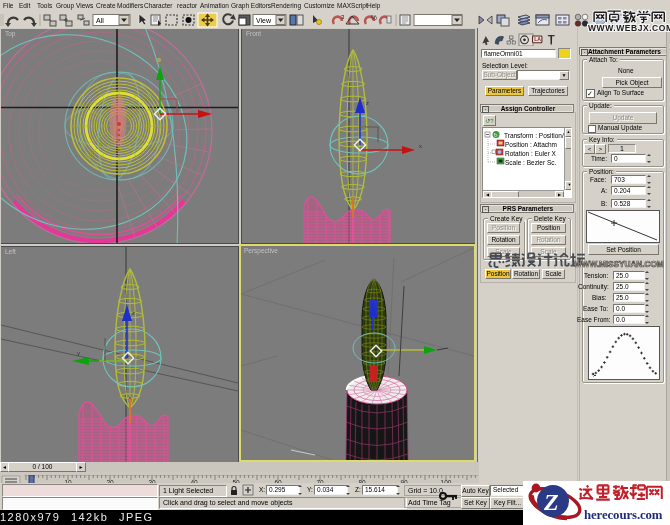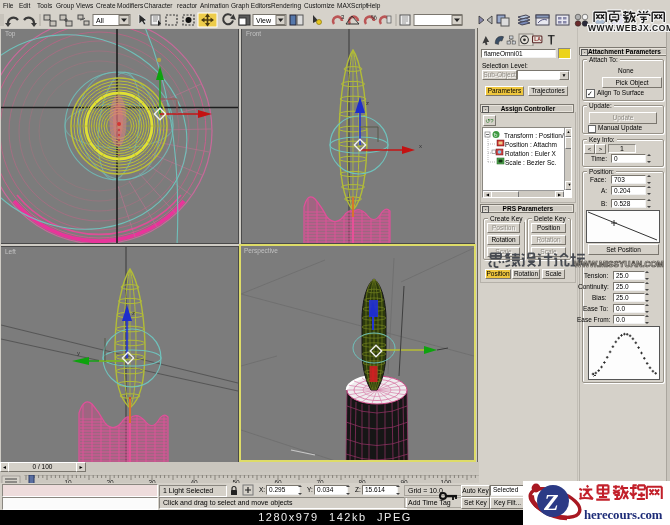--- a/index.html
+++ b/index.html
@@ -849,21 +849,21 @@
     <line x1="8" y1="7" x2="19" y2="7" stroke="#111" stroke-width="2.2"></line>
     <path d="M 15,7 V 11 M 18,7 V 10" stroke="#111" stroke-width="1.8"></path>
   </svg>
   <div class="btn" style="left:461px;top:2px;width:27px;height:10px;line-height:10px;">Auto Key</div>
   <div class="btn" style="left:461px;top:14px;width:27px;height:10px;line-height:10px;">Set Key</div>
   <div class="fld" style="left:490px;top:2px;width:33px;height:9px;padding-left:2px;">Selected</div>
   <div class="btn" style="left:490px;top:14px;width:33px;height:10px;line-height:10px;">Key Filt...</div>
 </div>
 
 <div class="abs" style="left:0;top:510px;width:670px;height:15px;background:#000;"></div>
-<div class="abs" style="left:0;top:510px;width:670px;height:15px;color:#ececec;font-size:11px;text-align:center;line-height:15px;letter-spacing:1.5px;word-spacing:6px;">1280x979 142kb JPEG</div>
+<div class="abs" style="left:0;top:510px;width:670px;height:15px;color:#ececec;font-size:11px;line-height:15px;letter-spacing:1.5px;word-spacing:6px;">1280x979 142kb JPEG</div>
 
 <svg width="0" height="0" style="position:absolute">
       <defs>
 <g id="cjk1">
           <path d="M1,2 h11 M1,2 v9 M12,2 v9 M3,4 l3,4 M6,4 l-3,4 M7,4 l3,4 M10,4 l-3,4" fill="none"></path>
         </g>
 <g id="cjk2">
           <path d="M0,1 h12 M6,1 v2 M2,4 h8 M2,4 v5 M10,4 v5 M2,9 h8 M4,6.5 h4 M3,11 l2,-2 M9,11 l-2,-2" fill="none"></path>
         </g>
 <g id="cjk3">

